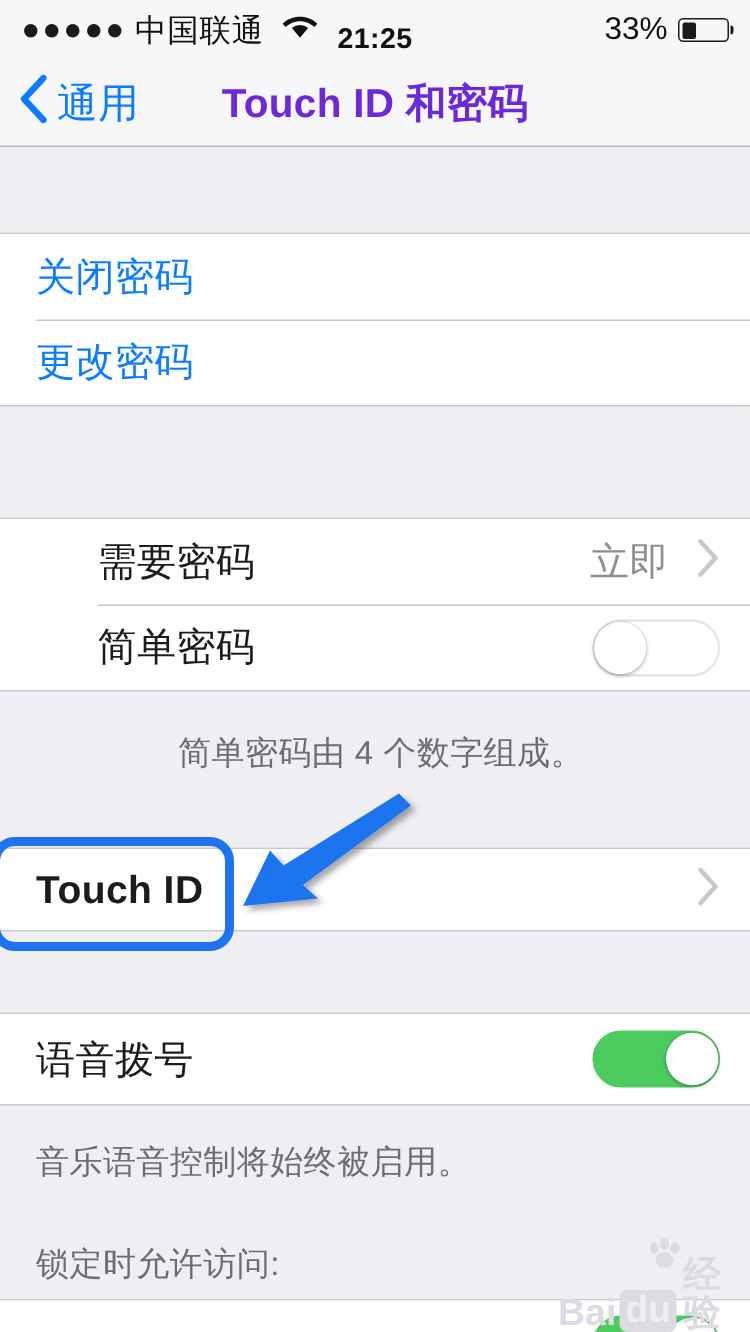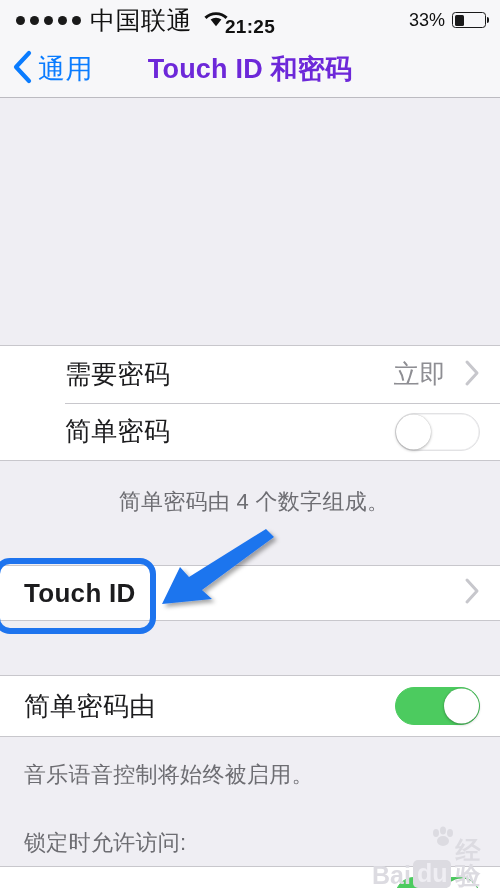--- a/index.html
+++ b/index.html
@@ -25,33 +25,33 @@
     display: flex; align-items: center;
     padding: 0 16px;
     color: #000;
   }
   .sb-left { display: flex; align-items: center; gap: 9px; flex: 0 0 auto; }
   .sb-dots { display: flex; gap: 5px; align-items: center; }
   .sb-dot {
     width: 9px; height: 9px; border-radius: 50%;
     background: #1a1a1a; display: block;
   }
-  .sb-carrier { font-size: 25px; letter-spacing: .5px; color: #111; }
+  .sb-carrier { font-size: 21px; letter-spacing: .5px; color: #111; }
   .wifi-icon { display: block; margin-left: 2px; }
   .sb-center {
     position: absolute; left: 0; right: 0; top: 0; height: 40px;
     display: flex; align-items: center; justify-content: center;
     pointer-events: none;
   }
   .sb-time { font-size: 19px; font-weight: bold; color: #111; letter-spacing: .3px; margin-top: 13px; }
   .sb-right {
     position: absolute; right: 14px; top: 0; height: 40px;
     display: flex; align-items: center; gap: 7px;
   }
-  .sb-batt-pct { font-size: 18px; color: #111; }
+  .sb-batt-pct { font-size: 21px; color: #111; }
   .battery {
     position: relative; width: 34px; height: 16px;
     border: 1.6px solid #1a1a1a; border-radius: 3.5px;
     display: flex; align-items: center; padding: 1.5px;
   }
   .battery::after {
     content: ""; position: absolute; right: -4.2px; top: 4.4px;
     width: 2.6px; height: 6px; background: #1a1a1a;
     border-radius: 0 2px 2px 0;
   }
@@ -206,20 +206,28 @@
       <span class="chev-back">
         <svg width="20" height="34" viewBox="0 0 20 34">
           <polyline points="17,3 4,17 17,31" fill="none" stroke="#0a7cff" stroke-width="4.2" stroke-linecap="round" stroke-linejoin="round"></polyline>
         </svg>
       </span>
       <span class="nav-back-label">通用</span>
     </div>
     <div class="nav-title">Touch ID 和密码</div>
   </div>
 
+  <div class="group" style="top:155px;">
+    <div class="row">
+      <span class="row-label blue">关闭密码</span>
+    </div>
+    <div class="row">
+      <span class="row-label blue">更改密码</span>
+    </div>
+  </div>
 
   <div class="group" style="top:345px;padding-left:41px;">
     <div class="row">
       <span class="row-label">需要密码</span>
       <span class="row-right">
         <span class="row-value">立即</span>
         <span class="chev-right">
           <svg width="16" height="28" viewBox="0 0 16 28">
             <polyline points="3,3 13,14 3,25" fill="none" stroke="#c7c7cc" stroke-width="3" stroke-linecap="round" stroke-linejoin="round"></polyline>
           </svg>
@@ -246,21 +254,21 @@
           <svg width="16" height="28" viewBox="0 0 16 28">
             <polyline points="3,3 13,14 3,25" fill="none" stroke="#c7c7cc" stroke-width="3" stroke-linecap="round" stroke-linejoin="round"></polyline>
           </svg>
         </span>
       </span>
     </div>
   </div>
 
   <div class="group" style="top:675px;">
     <div class="row" style="height:60px;">
-      <span class="row-label">简单密码由</span>
+      <span class="row-label">语音拨号</span>
       <span class="row-right">
         <span class="toggle on">
           <span class="knob"></span>
         </span>
       </span>
     </div>
   </div>
 
   <div class="footer-text" style="top:760px;">音乐语音控制将始终被启用。</div>
 

